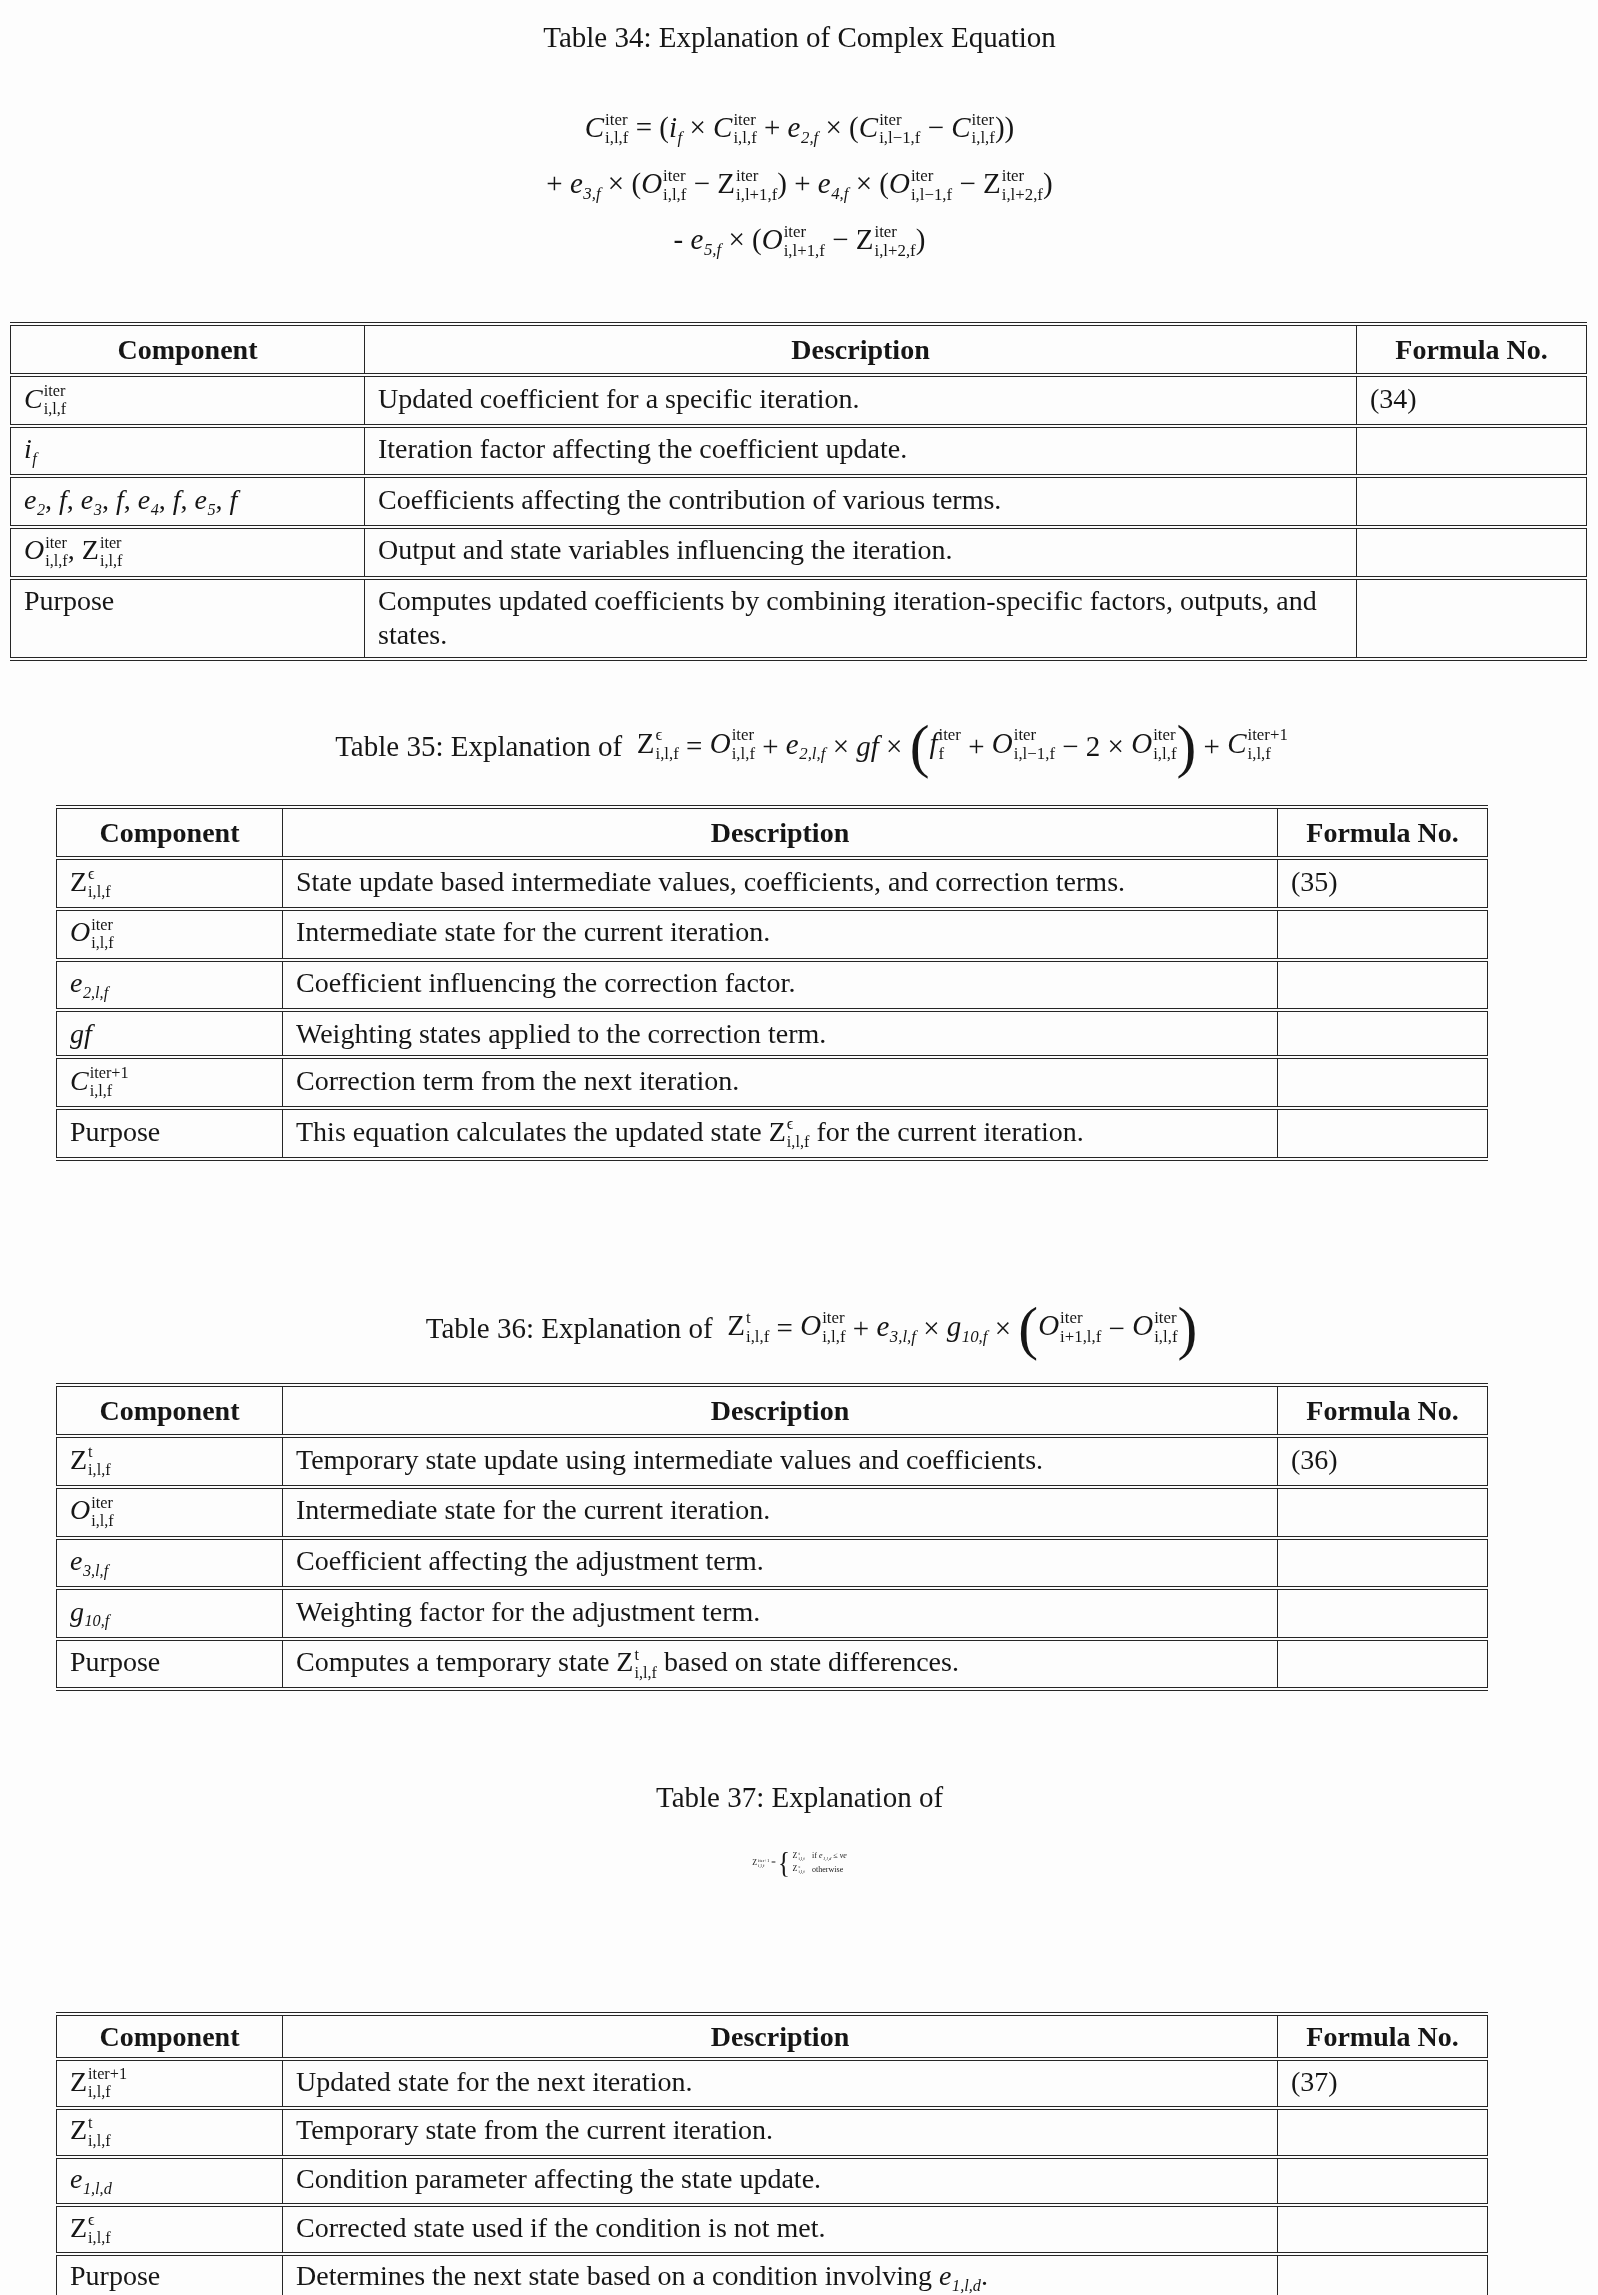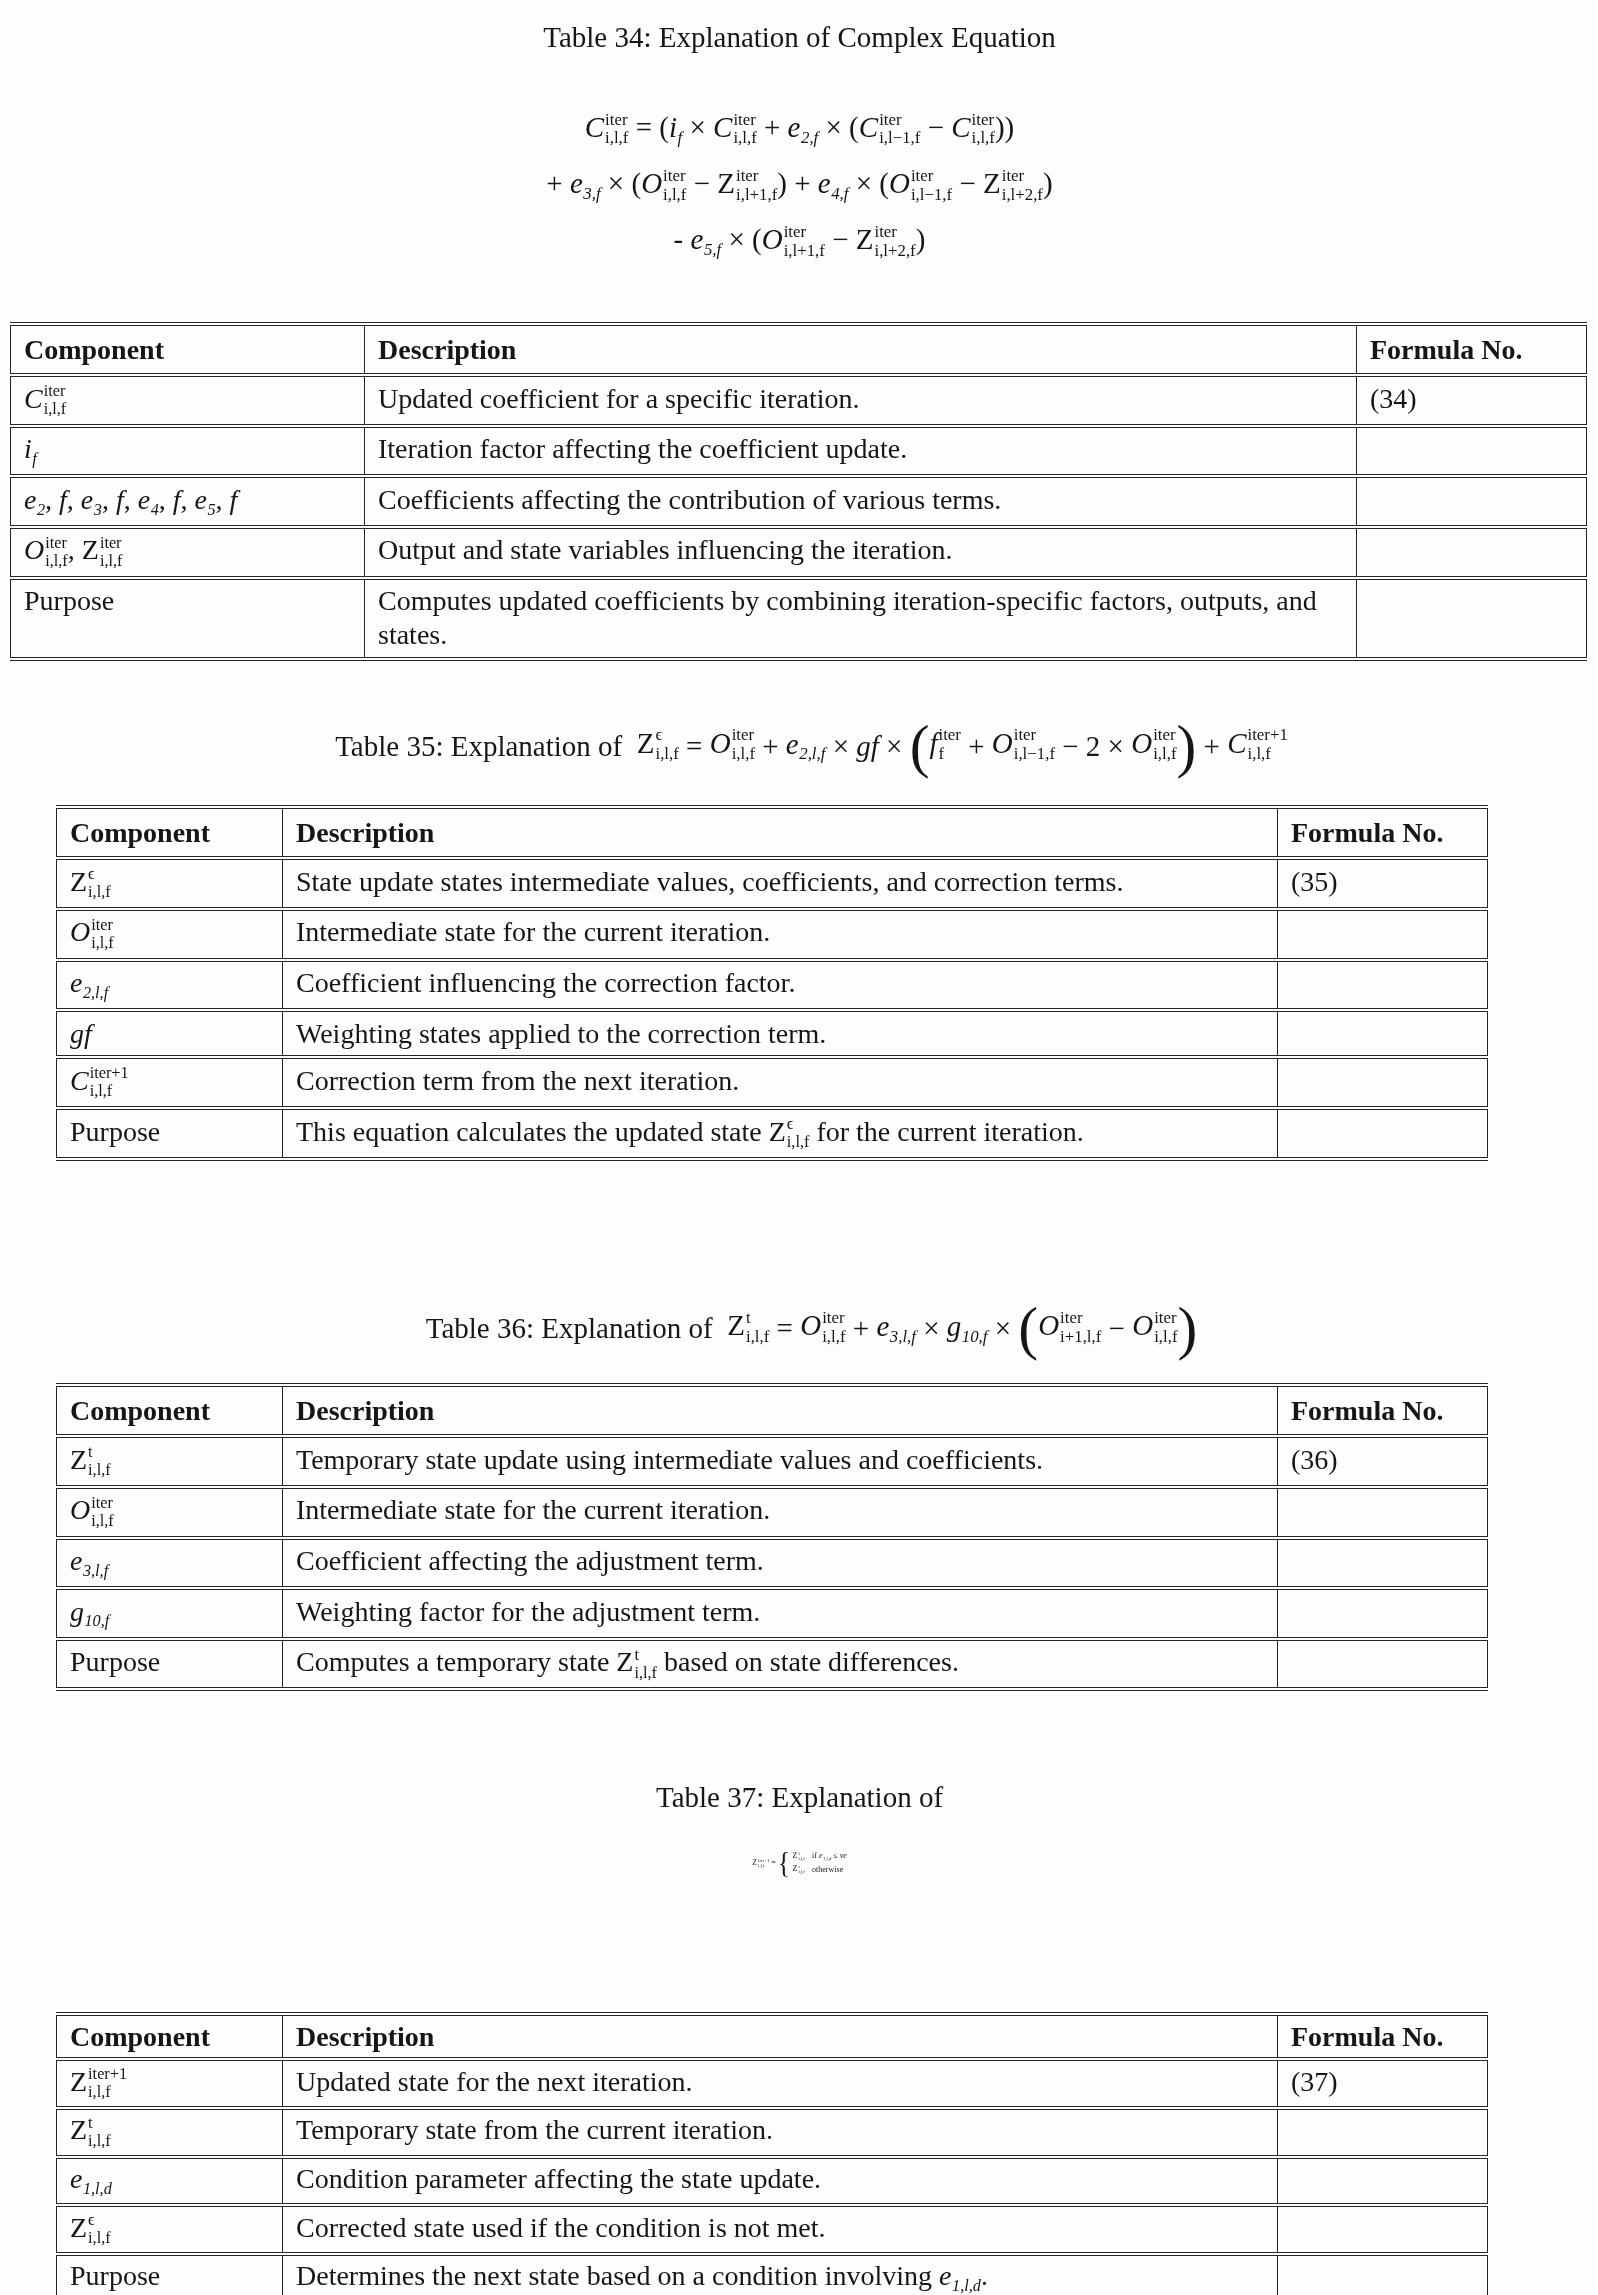--- a/index.html
+++ b/index.html
@@ -43,21 +43,21 @@
   .case-eq{margin-right:0.9em;}
   
   .tbl{position:absolute;border-collapse:collapse;table-layout:fixed;background:transparent;}
   .tbl th,.tbl td{
     border-left:1.5px solid #262626;border-right:1.5px solid #262626;
     border-top:4px double #262626;border-bottom:4px double #262626;
     vertical-align:top;text-align:left;
     font-size:28px;line-height:1.22;padding:4.5px 13px;
     overflow:hidden;
   }
-  .tbl th{font-weight:bold;padding:6.5px 13px;}
+  .tbl th{font-weight:bold;padding:6.5px 13px;text-align:center;}
   .t34{top:322px;left:10px;width:1576px;}
   .t34 col.cc{width:354px;} .t34 col.cd{width:992px;} .t34 col.cf{width:230px;}
   .t35{top:805px;left:56px;width:1431px;}
   .t36{top:1383px;left:56px;width:1431px;}
   .t37{top:2012px;left:56px;width:1431px;}
   .t35 col.cc,.t36 col.cc,.t37 col.cc{width:226px;}
   .t35 col.cd,.t36 col.cd,.t37 col.cd{width:995px;}
   .t35 col.cf,.t36 col.cf,.t37 col.cf{width:210px;}
   .t37 th,.t37 td{padding-top:3.5px;padding-bottom:3.5px;}
 </style>
@@ -184,21 +184,21 @@
         <th>Description</th>
         <th>Formula No.</th>
       </tr>
     </thead>
     <tbody>
         <tr>
           <td><span class="tk-s"><span class="sb-r">Z</span><span class="stack">
                 <span class="sup">ϵ</span>
                 <span class="sub">i,l,f</span>
               </span></span></td>
-          <td><span class="tk-r">State update states intermediate values, coefficients, and correction terms.</span></td>
+          <td><span class="tk-r">State update based intermediate values, coefficients, and correction terms.</span></td>
           <td>(35)</td>
         </tr>
         <tr>
           <td><span class="tk-s"><span class="sb-i">O</span><span class="stack">
                 <span class="sup">iter</span>
                 <span class="sub">i,l,f</span>
               </span></span></td>
           <td><span class="tk-r">Intermediate state for the current iteration.</span></td>
           <td></td>
         </tr>

